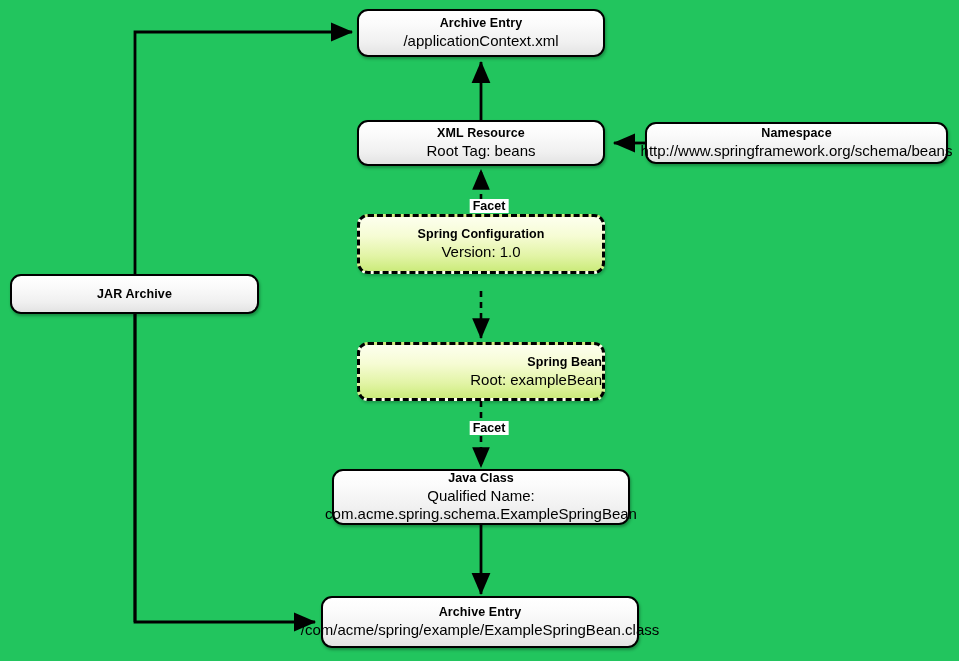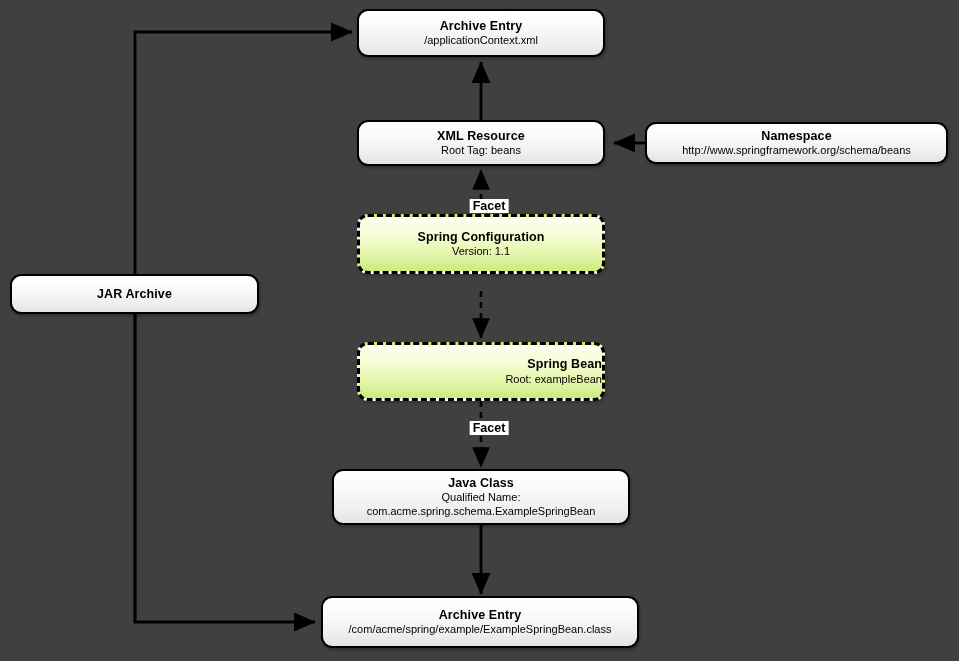--- a/index.html
+++ b/index.html
@@ -9,21 +9,21 @@
     background: #ffffff;
   }
   body {
     font-family: "Liberation Sans", sans-serif;
     -webkit-font-smoothing: antialiased;
   }
   #canvas {
     position: relative;
     width: 959px;
     height: 661px;
-    background: #404040;
+    background: #22c55e;
     overflow: hidden;
   }
   #edges {
     position: absolute;
     left: 0;
     top: 0;
     width: 959px;
     height: 661px;
     z-index: 1;
   }
@@ -50,21 +50,21 @@
     background: linear-gradient(to bottom, #fdffee 0%, #f6fcd4 35%, #e2f4a6 72%, #cbeb7b 100%);
     box-shadow: 1px 2px 3px rgba(0,0,0,0.22);
   }
   .node .title {
     font-weight: bold;
     font-size: 12.5px;
     letter-spacing: 0.1px;
   }
   .node .sub {
     font-weight: normal;
-    font-size: 11px;
+    font-size: 15px;
     margin-top: 1px;
   }
   .edge-label {
     position: absolute;
     z-index: 3;
     font-size: 12.5px;
     font-weight: bold;
     color: #000000;
     background: #ffffff;
     padding: 0 3px;
@@ -114,21 +114,21 @@
     <div class="sub">Root Tag: beans</div>
   </div>
 
   <div class="node solid" style="left:645px; top:122px; width:303px; height:42px;">
     <div class="title">Namespace</div>
     <div class="sub">http://www.springframework.org/schema/beans</div>
   </div>
 
   <div class="node dashed" style="left:357px; top:214px; width:248px; height:60px;">
     <div class="title">Spring Configuration</div>
-    <div class="sub">Version: 1.1</div>
+    <div class="sub">Version: 1.0</div>
   </div>
 
   <div class="node dashed" style="left:357px; top:342px; width:248px; height:59px;align-items:flex-end;">
     <div class="title">Spring Bean</div>
     <div class="sub">Root: exampleBean</div>
   </div>
 
   <div class="node solid" style="left:332px; top:469px; width:298px; height:56px;">
     <div class="title">Java Class</div>
     <div class="sub">Qualified Name:</div>

